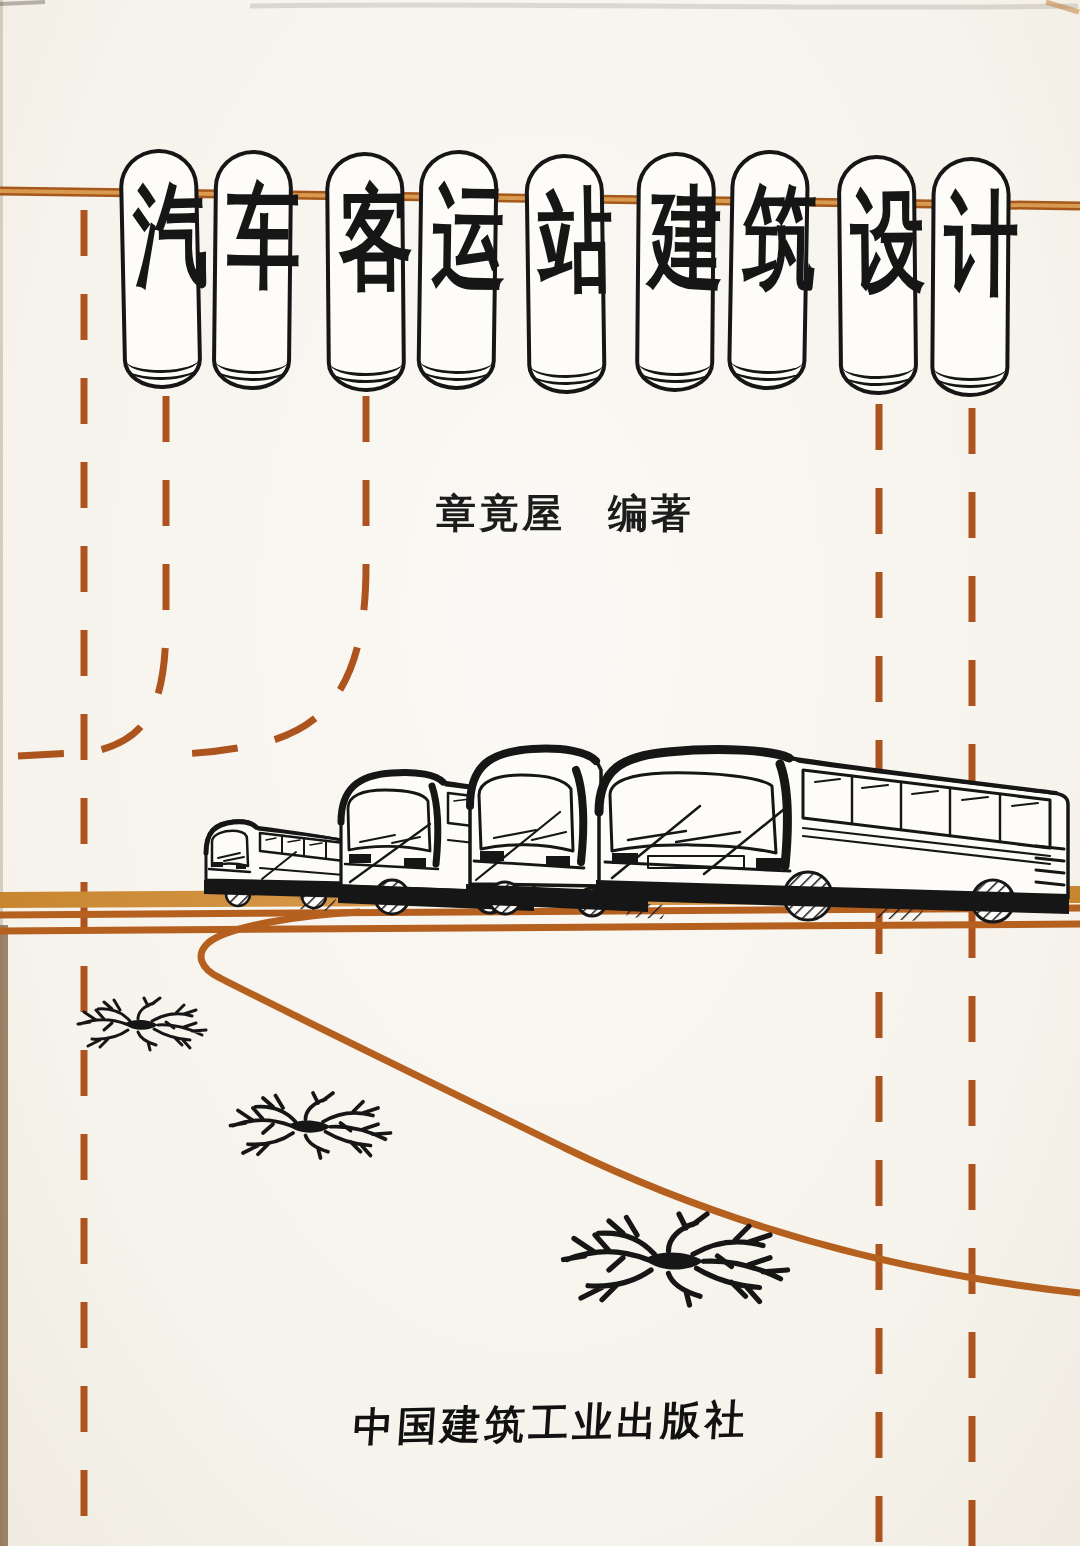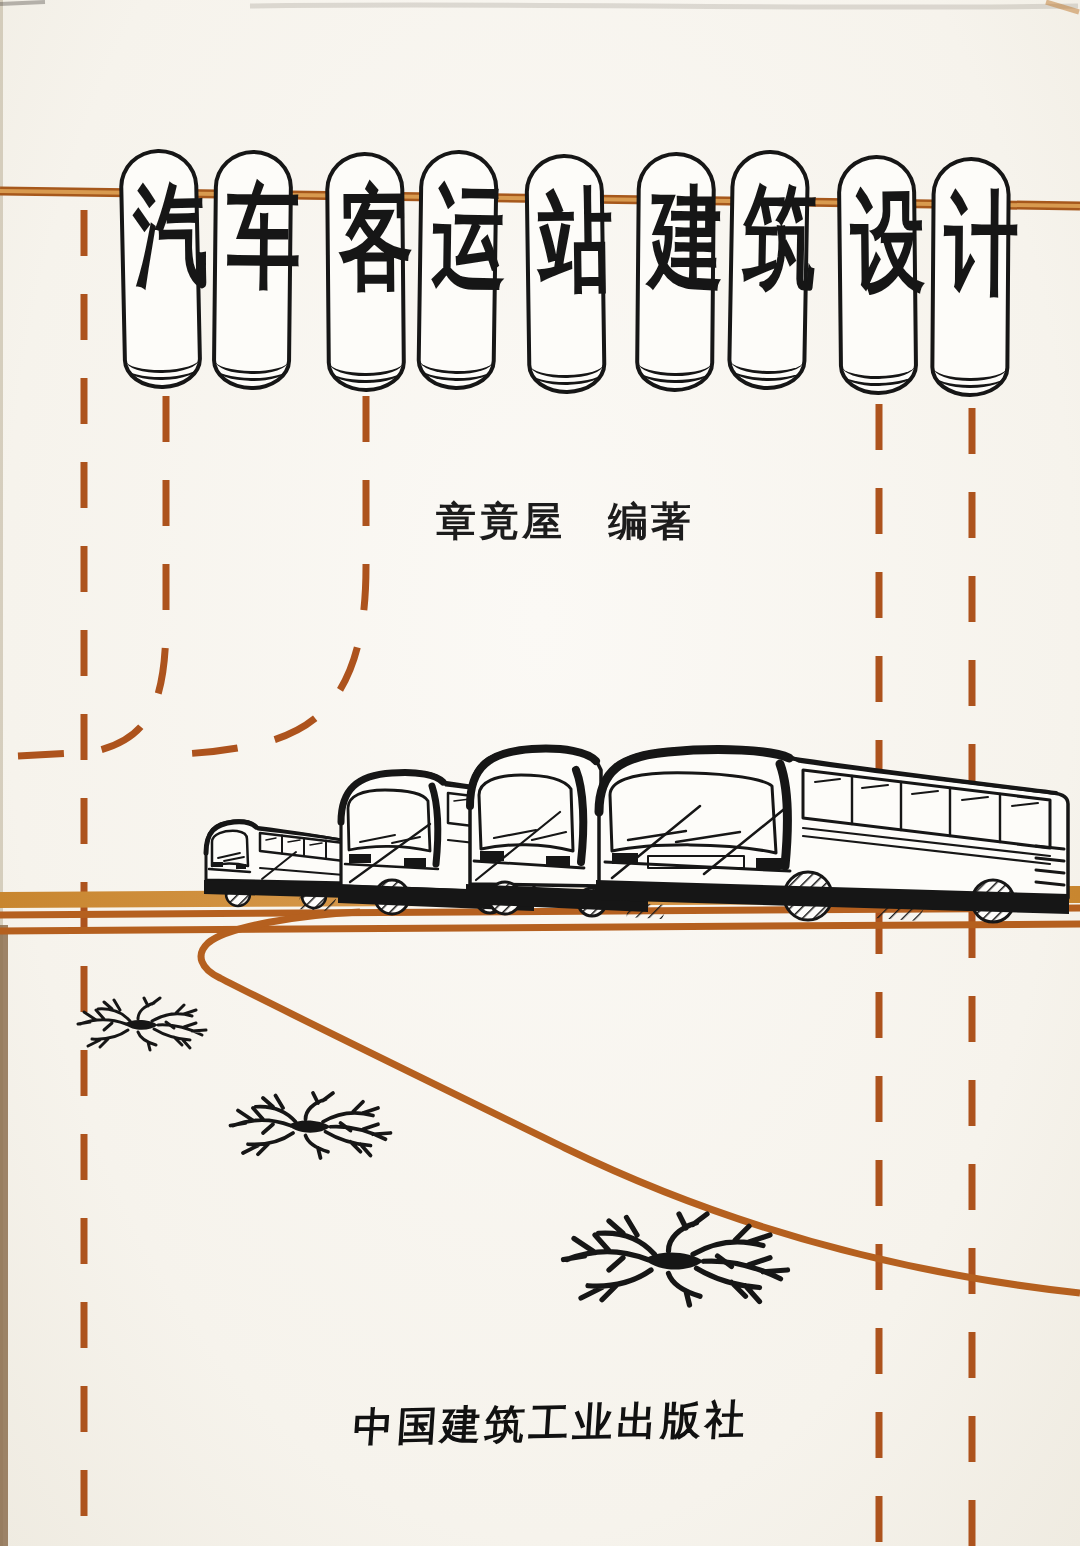--- a/index.html
+++ b/index.html
@@ -22,21 +22,21 @@
     font-family:"Liberation Sans",sans-serif;white-space:nowrap;
   }
   .cyl .ul{width:54px;height:5px;background:#161616;margin:30px auto 0;}
   .cyl .rim{position:absolute;left:-1px;right:-1px;height:18px;
     border-bottom:3.5px solid #161616;border-radius:0 0 42px 42px / 0 0 15px 15px;}
   .cyl .r1{bottom:5px;} .cyl .r2{bottom:12px;}
   
   .author{
     position:absolute;top:486px;left:0;width:1080px;padding-left:50px;box-sizing:border-box;
     text-align:center;font-family:Liberation Serif, serif;font-weight:600;
-    font-size:40px;letter-spacing:3px;color:#1c1c1c;z-index:3;margin-top:8px;
+    font-size:40px;letter-spacing:3px;color:#1c1c1c;z-index:3;
   }
   .publisher{
     position:absolute;top:1396px;left:0;width:1080px;padding-left:22px;box-sizing:border-box;
     text-align:center;font-family:"Liberation Serif",serif;font-weight:700;
     font-size:40px;letter-spacing:4px;color:#111;z-index:3;
     transform:rotate(-1.2deg) skewX(-5deg);
   }
 </style>
 </head>
 <body>

